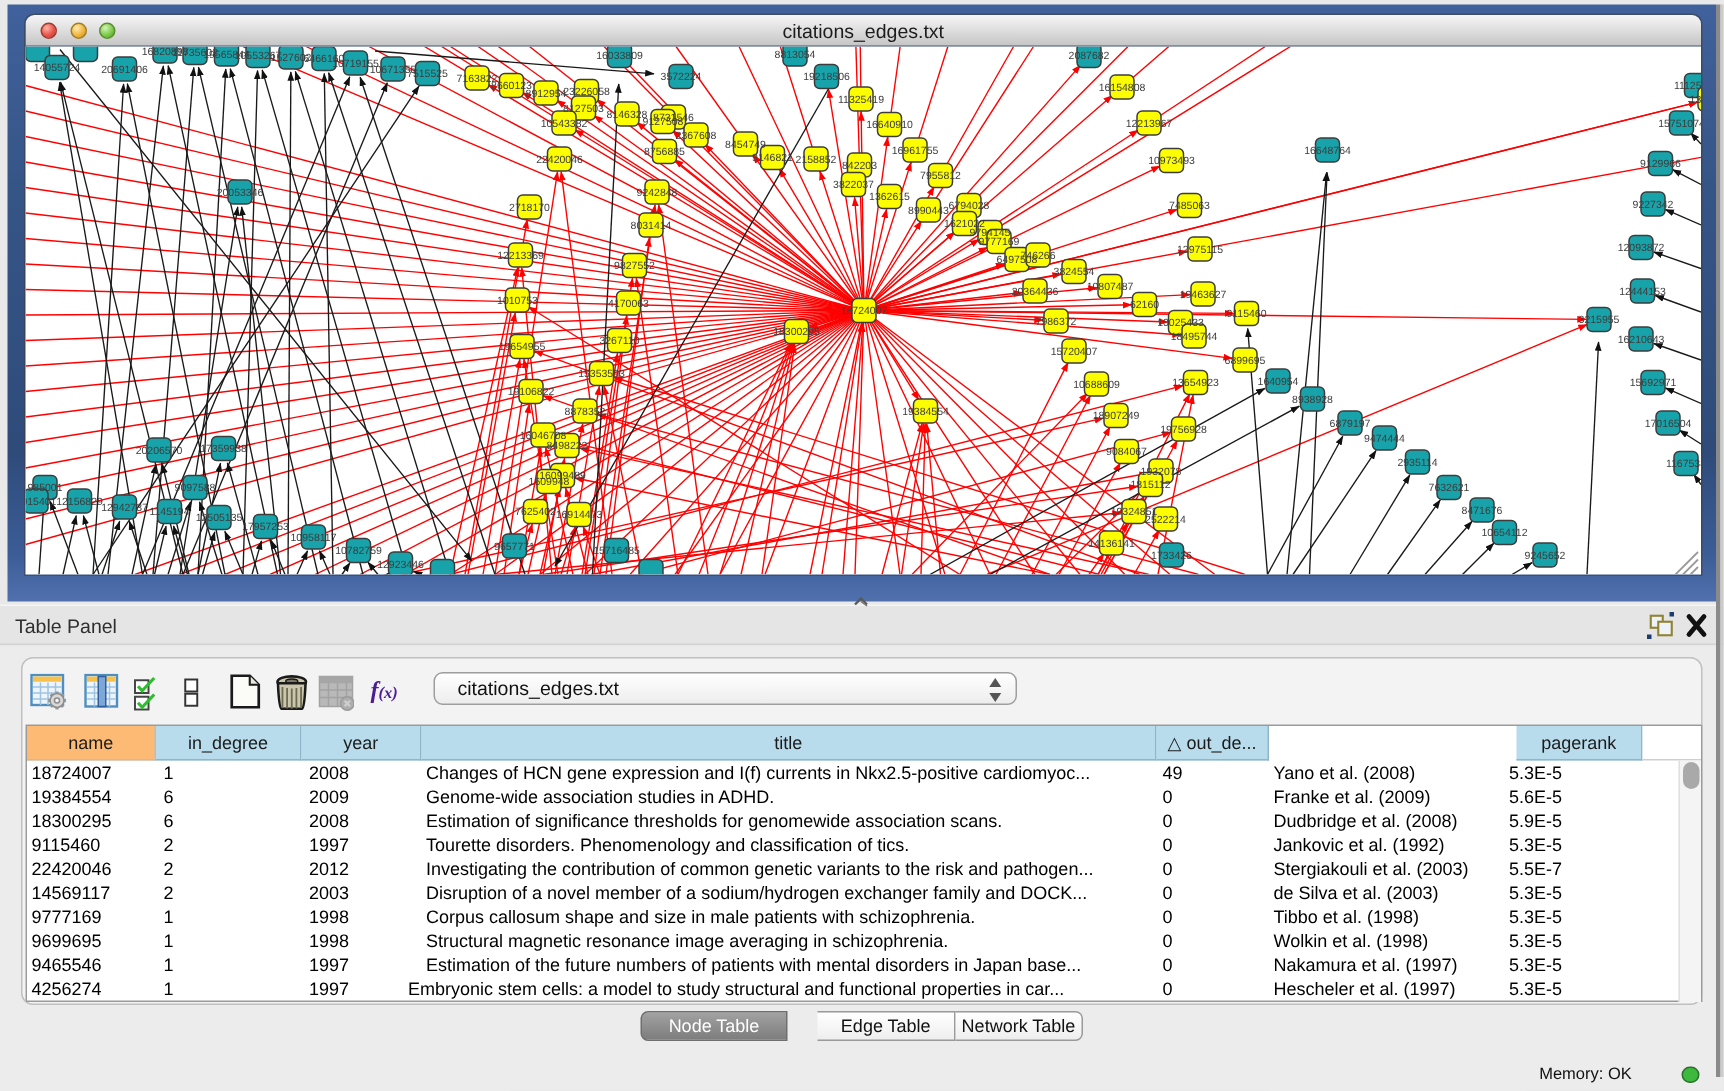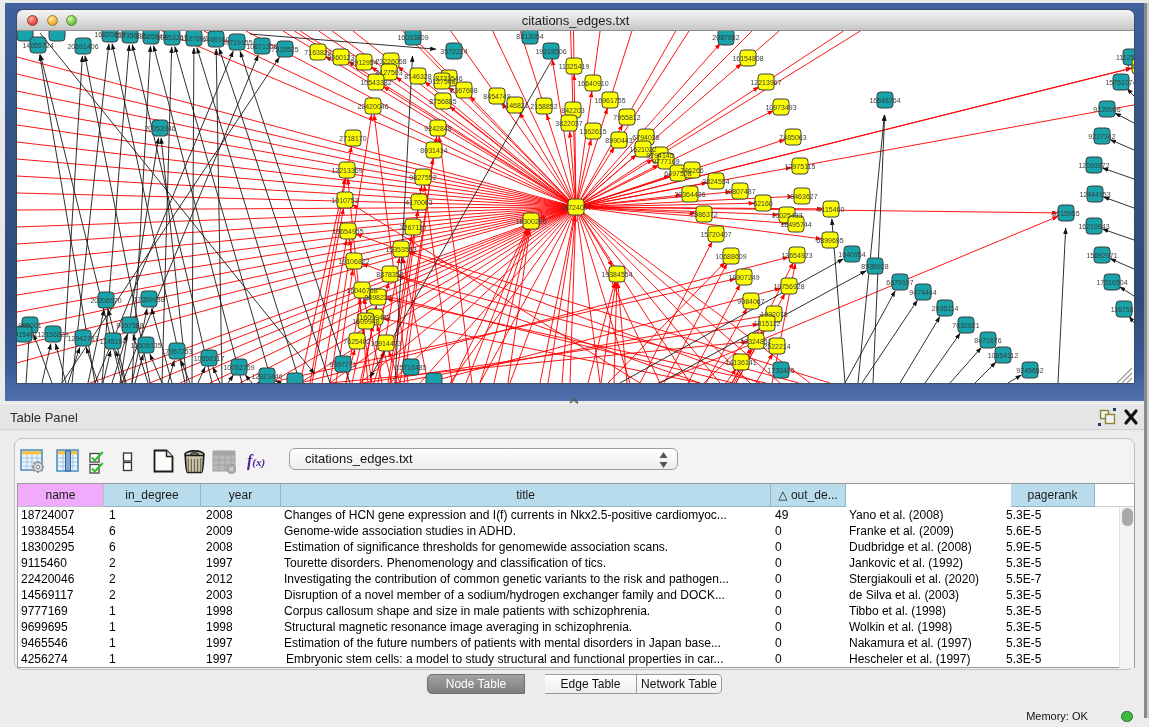--- a/index.html
+++ b/index.html
@@ -11,21 +11,21 @@
 #tl-y{left:29.5px;background:radial-gradient(circle at 35% 30%,#ffe9b0,#efb740 55%,#c1881e);border:1px solid #a3801f}
 #tl-g{left:48.5px;background:radial-gradient(circle at 35% 30%,#d2f5b5,#7ecb4f 55%,#539a27);border:1px solid #5c8f2b}
 #canvas{position:absolute;left:0;top:21px;width:1117px;height:352px;background:#fff;overflow:hidden}
 #tph{position:absolute;left:0;top:403px;width:1149px;height:27px;background:#e5e5e5;border-top:1px solid #f5f5f5;border-bottom:1px solid #d2d2d2}
 #tph .t{position:absolute;left:10px;top:6px;font-size:13px;color:#2e2e2e}
 #tpb{position:absolute;left:0;top:431px;width:1149px;height:296px;background:#ececec}
 #toolbox{position:absolute;left:14px;top:438px;width:1121px;height:232px;border:1px solid #c0c0c0;border-radius:8px;background:#f3f3f3}
 #combo{position:absolute;left:289px;top:448px;width:389px;height:22px;border:1px solid #9e9e9e;border-radius:6px;background:linear-gradient(#fff,#ededed);font-size:13px;color:#111;line-height:20px;padding-left:15px}
 #tablebox{position:absolute;left:17px;top:483px;width:1118px;height:185px;border:1px solid #9a9a9a;background:#fff}
 .hc{position:absolute;top:0;height:23px;font-size:12px;color:#1b1b1b;text-align:center;line-height:23px;background:#b9dcec;border-right:1px solid #8fb6c8;border-bottom:1px solid #8fb6c8;overflow:hidden}
-.hc.g{background:#f0abfc;border-right:1px solid #bdbdbd;border-bottom:1px solid #bdbdbd}
+.hc.g{background:#fdba74;border-right:1px solid #bdbdbd;border-bottom:1px solid #bdbdbd}
 .tr{position:absolute;left:0;width:1093px;height:16px;font-size:12px;color:#000;white-space:nowrap}
 .tr span{position:absolute;top:1px}
 #sb{position:absolute;left:1101px;top:23px;width:15px;height:161px;background:#f4f4f4;border-left:1px solid #e0e0e0}
 #sb .th{position:absolute;left:1.5px;top:1px;width:11px;height:18px;border-radius:6px;background:#a9a9a9}
 #tabs{position:absolute;left:427px;top:674px;height:20px;font-size:12px}
 .seg{position:absolute;top:0;height:20px;line-height:19px;text-align:center;border:1px solid #9a9a9a;border-left:none;background:linear-gradient(#fff,#eee);color:#111}
 .seg.first{border-left:1px solid #9a9a9a;border-radius:5px 0 0 5px}
 .seg.last{border-radius:0 5px 5px 0}
 .seg.on{background:linear-gradient(#a2a2a2,#7d7d7d);color:#fff;border-color:#6f6f6f}
 #mem{position:absolute;left:997px;top:710px;width:120px;height:14px;font-size:11px;color:#111;text-align:center}
@@ -687,21 +687,21 @@
       <span style="left:757px">0</span>
       <span style="left:831px">Jankovic et al. (1992)</span>
       <span style="left:988px">5.3E-5</span>
     </div>
     <div class="tr" style="top:87px">
       <span style="left:3px">22420046</span>
       <span style="left:91px">2</span>
       <span style="left:188px">2012</span>
       <span style="left:266px">Investigating the contribution of common genetic variants to the risk and pathogen...</span>
       <span style="left:757px">0</span>
-      <span style="left:831px">Stergiakouli et al. (2020)</span>
+      <span style="left:831px">Stergiakouli et al. (2003)</span>
       <span style="left:988px">5.5E-7</span>
     </div>
     <div class="tr" style="top:103px">
       <span style="left:3px">14569117</span>
       <span style="left:91px">2</span>
       <span style="left:188px">2003</span>
       <span style="left:266px">Disruption of a novel member of a sodium/hydrogen exchanger family and DOCK...</span>
       <span style="left:757px">0</span>
       <span style="left:831px">de Silva et al. (2003)</span>
       <span style="left:988px">5.3E-5</span>
@@ -730,21 +730,21 @@
       <span style="left:188px">1997</span>
       <span style="left:266px">Estimation of the future numbers of patients with mental disorders in Japan base...</span>
       <span style="left:757px">0</span>
       <span style="left:831px">Nakamura et al. (1997)</span>
       <span style="left:988px">5.3E-5</span>
     </div>
     <div class="tr" style="top:167px">
       <span style="left:3px">4256274</span>
       <span style="left:91px">1</span>
       <span style="left:188px">1997</span>
-      <span style="left:268px">Embryonic stem cells: a model to study structural and functional properties in car...</span>
+      <span style="left:254px">Embryonic stem cells: a model to study structural and functional properties in car...</span>
       <span style="left:757px">0</span>
       <span style="left:831px">Hescheler et al. (1997)</span>
       <span style="left:988px">5.3E-5</span>
     </div>
     <div id="sb">
       <div class="th"></div>
     </div>
   </div>
 <div id="tabs">
     <div class="seg first on" style="left:0;width:98px">Node Table</div>

